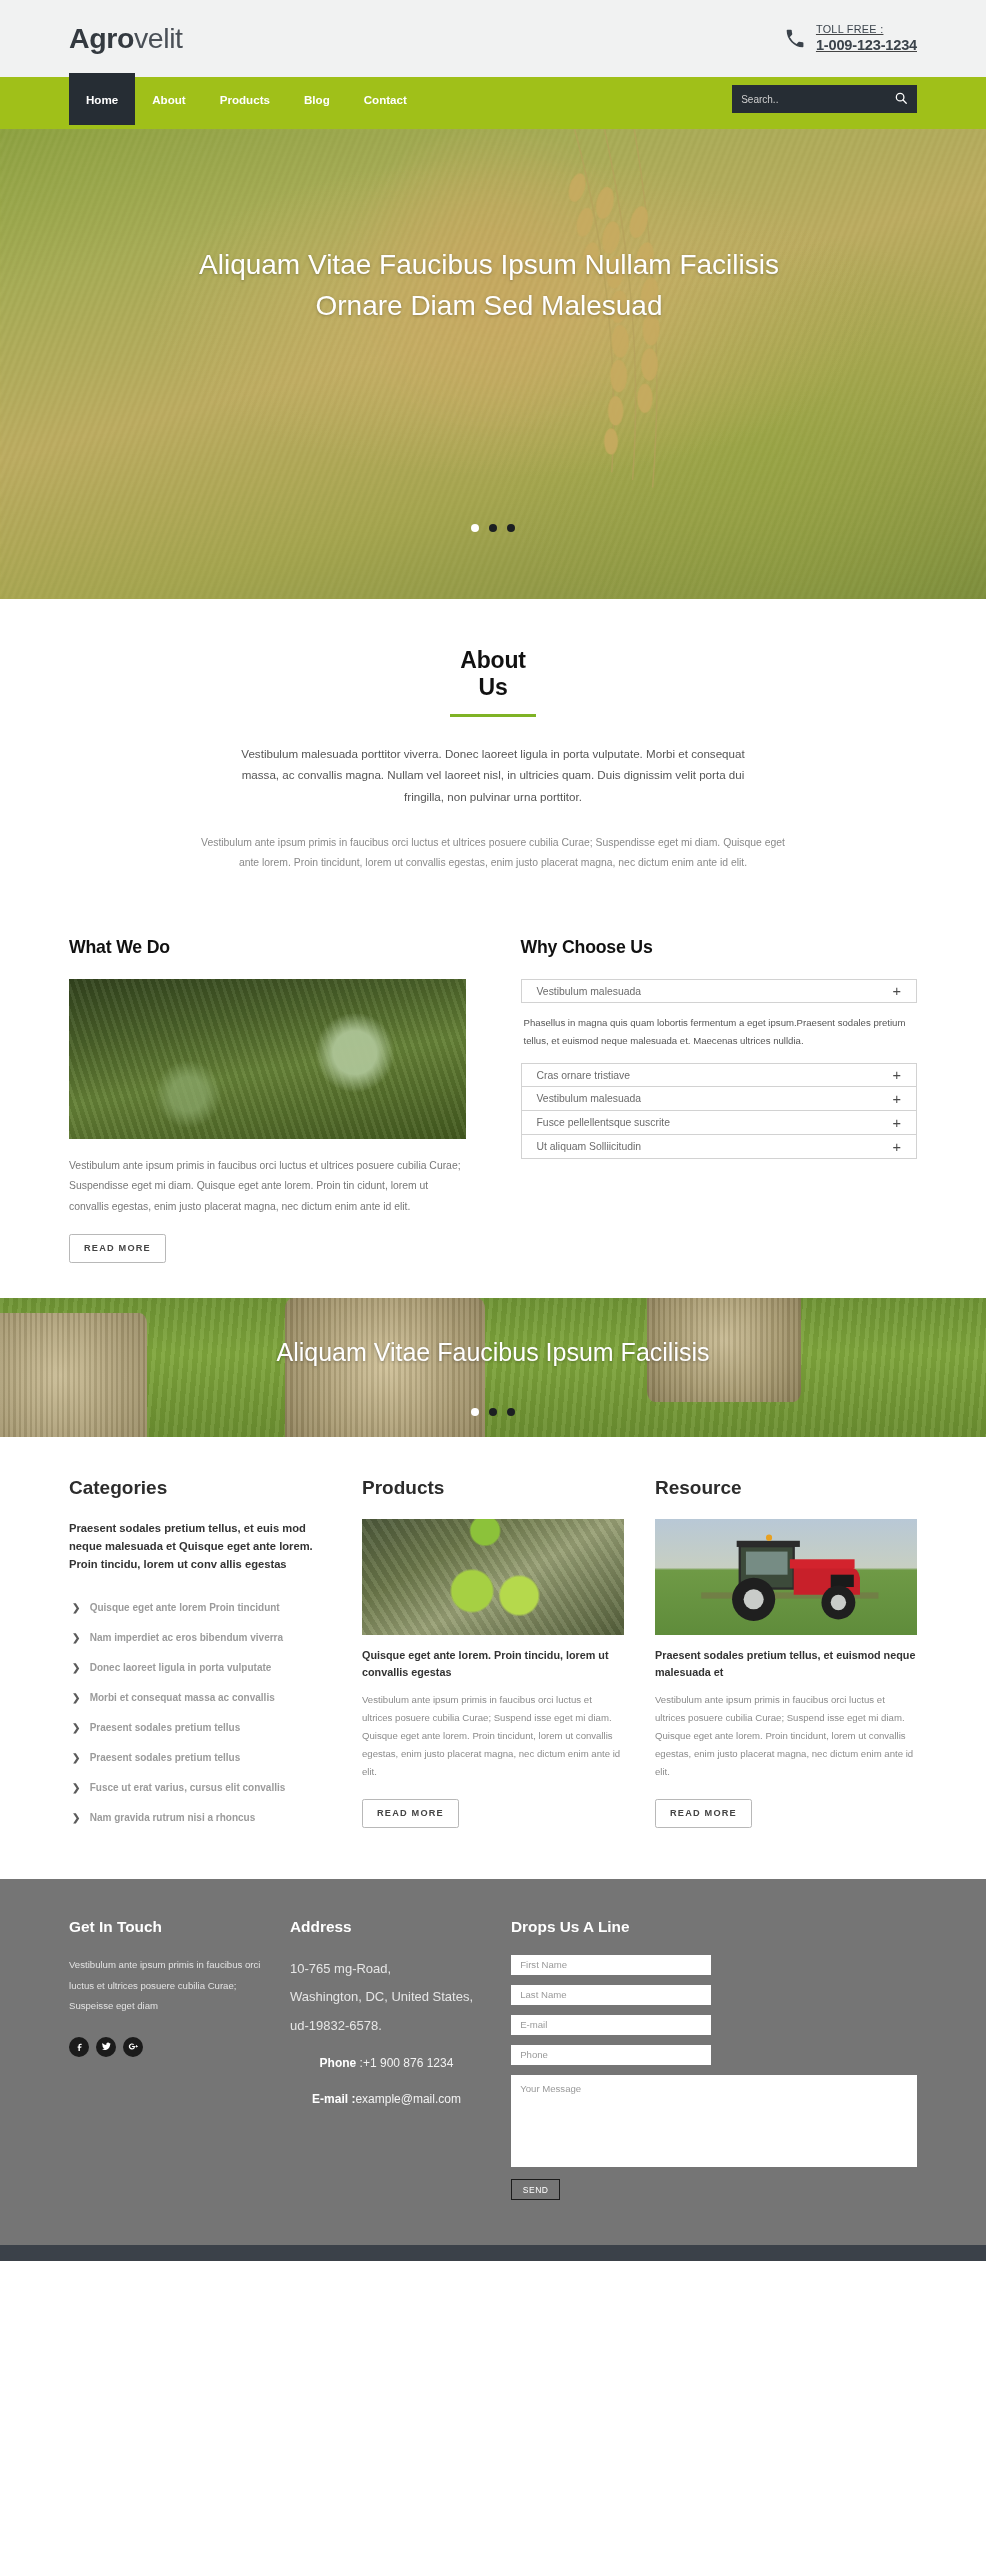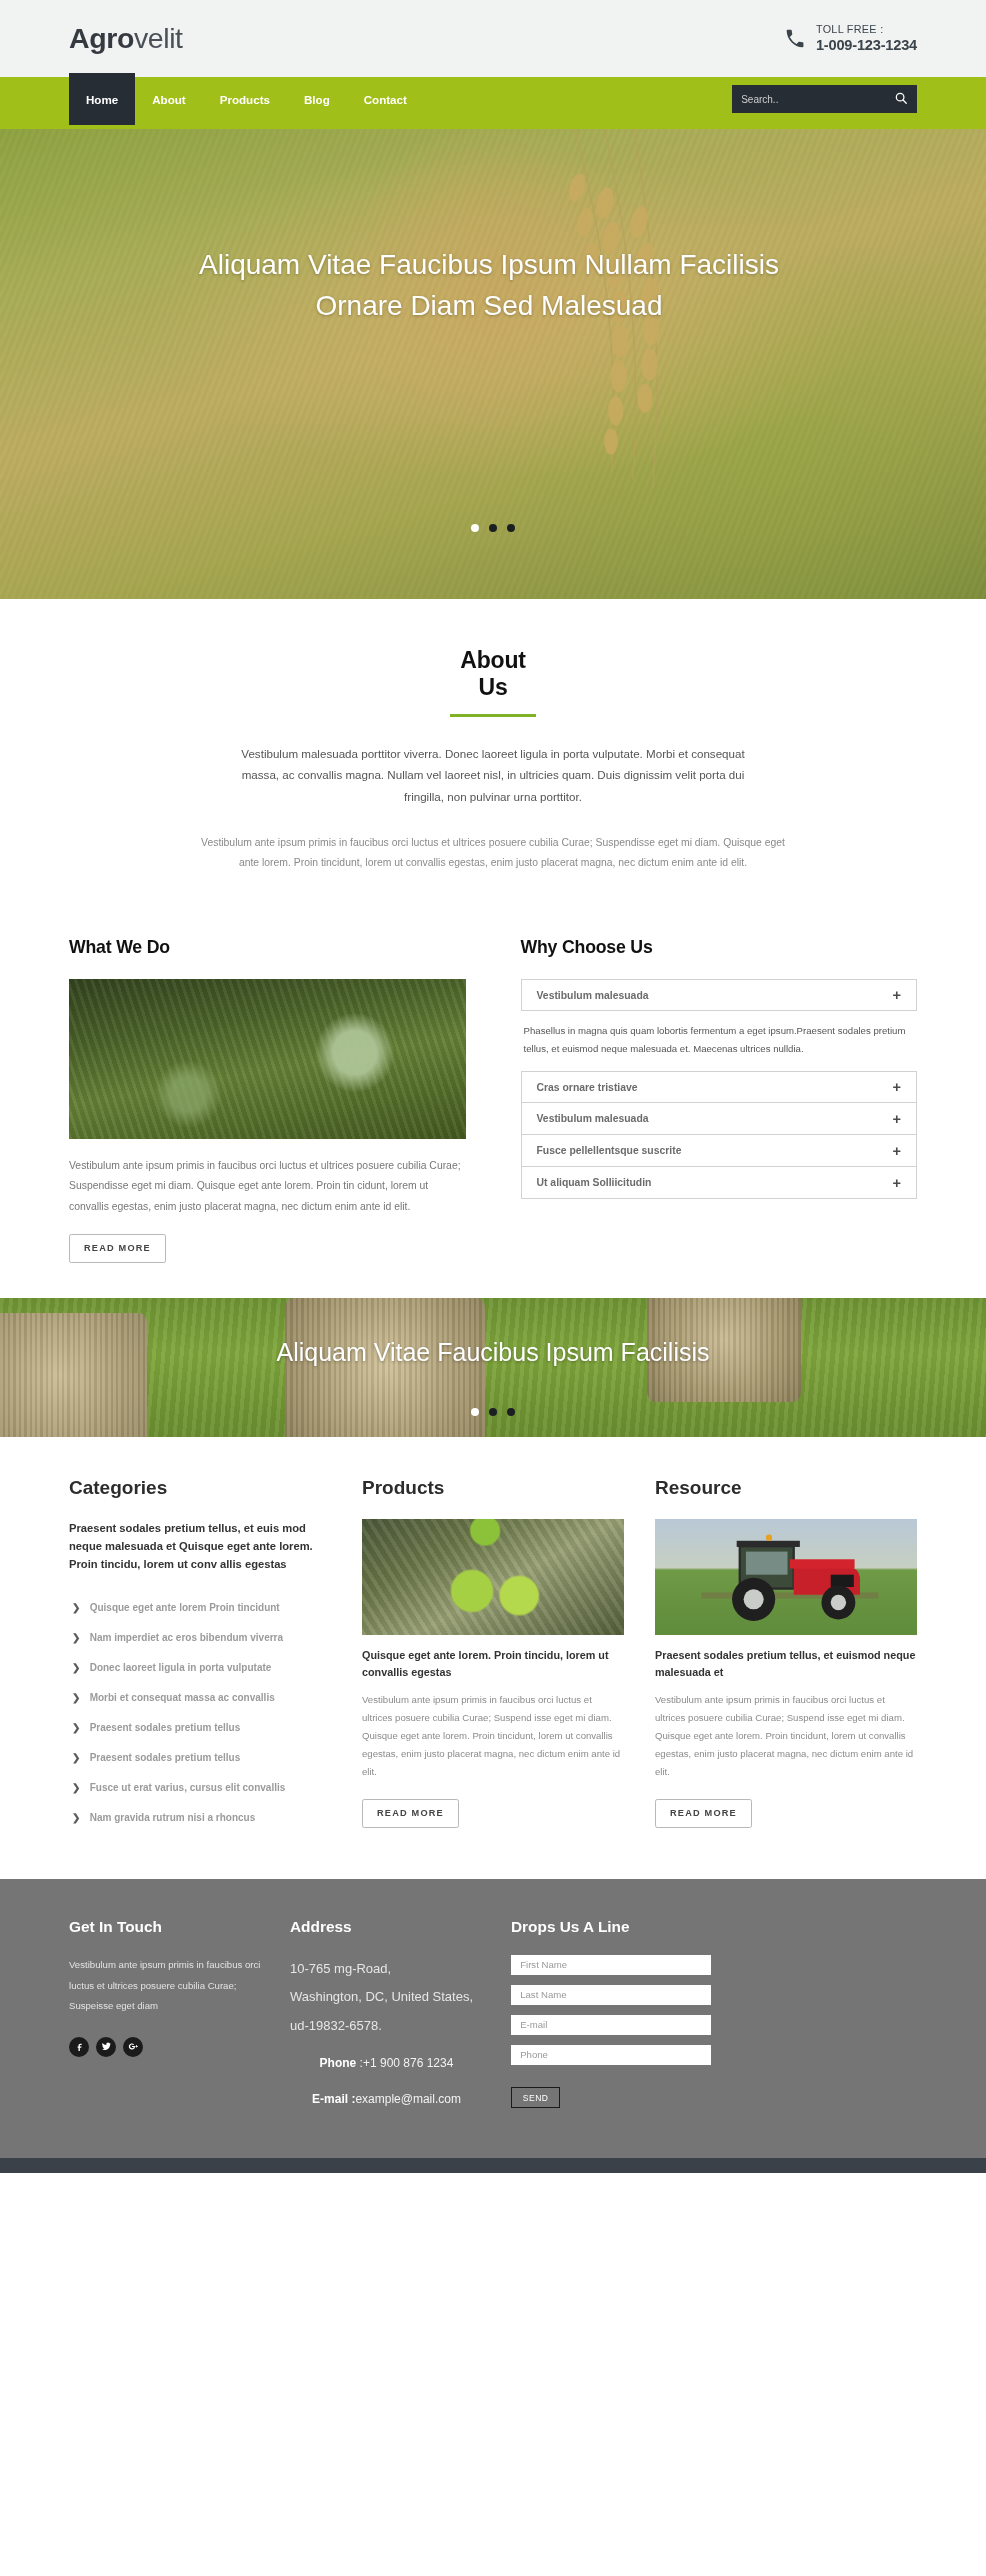--- a/index.html
+++ b/index.html
@@ -13,21 +13,21 @@
   .wrap { width:848px; margin:0 auto; }
 
   
   .topbar { background:#f1f2f2; height:77px; display:flex; align-items:center; }
   .topbar .wrap { display:flex; align-items:center; justify-content:space-between; width:848px; }
   .logo { font-size:28.5px; color:#343a40; letter-spacing:-0.4px; }
   .logo b { font-weight:bold; }
   .logo span { font-weight:300; color:#4a5057; }
   .toll { display:flex; align-items:center; gap:10.8px; }
   .phone-icon { width:20px; height:20px; color:#3b434b; display:block; }
-  .toll-text { line-height:1.25; }
+  .toll-text { line-height:1.25;text-decoration:underline; }
   .toll-label { font-size:10.8px; color:#3b434b; letter-spacing:0.3px; }
   .toll-num { font-size:14.6px; font-weight:bold; color:#3b434b; letter-spacing:-0.2px; }
 
   
   .navbar { background:#a0c019; height:52px; position:relative; }
   .navbar .wrap { display:flex; align-items:stretch; height:44px; justify-content:space-between; }
   .menu { display:flex; align-items:stretch; list-style:none; }
   .menu li { display:flex; align-items:center; }
   .menu a {
     display:flex; align-items:center; height:52px; padding:0 17px;
@@ -105,23 +105,23 @@
   }
   .col p.body { font-size:10.4px; line-height:1.95; color:#777; margin-top:17px; }
   .btn-outline {
     display:inline-block; margin-top:17px; border:0.8px solid #b8b8b8; background:#fff;
     padding:8.5px 14px; font-size:9.2px; font-weight:bold; letter-spacing:1.2px;
     color:#444; border-radius:2.3px; cursor:pointer; font-family:"Liberation Sans",sans-serif;
   }
 
   
   .acc-item {
-    border:0.8px solid #d2d2d2; background:#fff; height:32px;
+    border:0.8px solid #d2d2d2; background:#fff; height:24px;
     display:flex; align-items:center; justify-content:space-between;
-    padding:0 15px; font-size:10.4px; color:#6b6b6b; cursor:pointer;font-weight:bold;
+    padding:0 15px; font-size:10.4px; color:#6b6b6b; cursor:pointer;
   }
   .acc-item + .acc-item { border-top:0; }
   .acc-item .plus { font-size:14.6px; color:#4a4a4a; line-height:1; }
   .acc-panel { font-size:9.6px; line-height:1.85; color:#555; padding:10.8px 3.1px 14px 3.1px; }
   .acc-group-gap { margin-top:0; }
 
   
   .midbanner {
     height:139px; position:relative; overflow:hidden;
     background:linear-gradient(180deg,#6f9434 0%,#7fa63c 40%,#6b8e30 100%);
@@ -467,19 +467,20 @@
         <b>E-mail :</b><span>example@mail.com</span>
       </div>
     </div>
 
     <div class="f-form">
       <h4>Drops Us A Line</h4>
       <input type="text" placeholder="First Name" style="">
       <input type="text" placeholder="Last Name" style="">
       <input type="text" placeholder="E-mail" style="">
       <input type="text" placeholder="Phone" style="">
+      <textarea placeholder="Your Message" style=""></textarea>
       <button class="send-btn">SEND</button>
     </div>
 
   </div>
 </div>
 <div class="footer-bottom"></div>
 
 
 </body></html>

